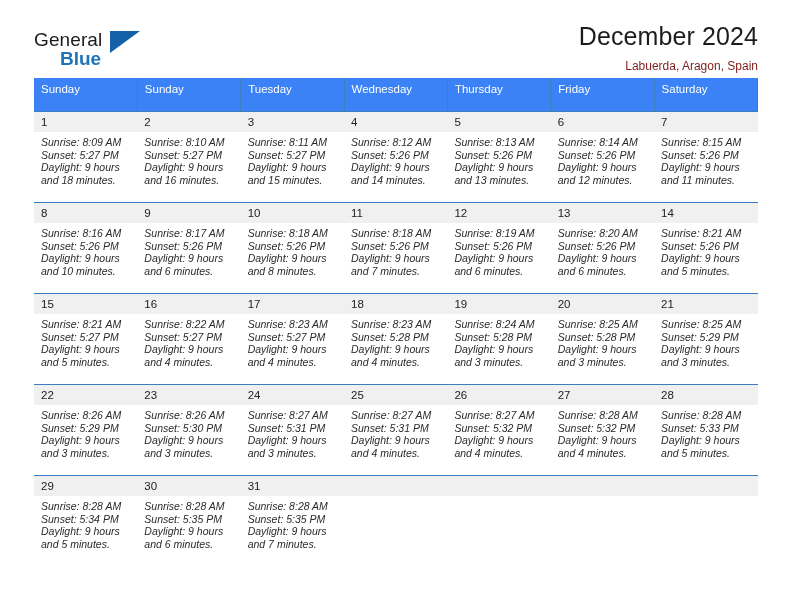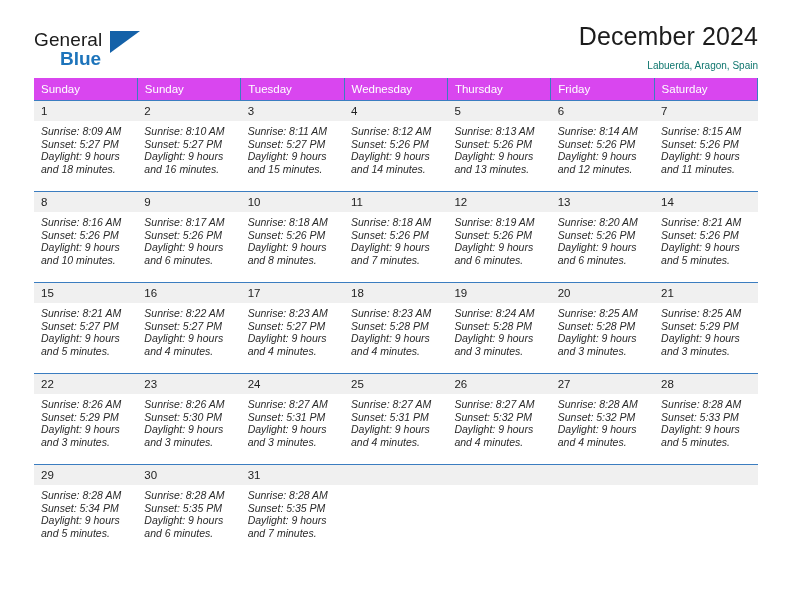--- a/index.html
+++ b/index.html
@@ -64,40 +64,40 @@
     text-align: right;
   }
   .cal-title {
     font-size: 25px;
     font-weight: 400;
     color: #1c1c1c;
     line-height: 32px;
     letter-spacing: 0.1px;
   }
   .cal-subtitle {
-    font-size: 10px;
-    color: #0f766e;
+    font-size: 12px;
+    color: #7f1d1d;
     line-height: 20px;
     margin-top: 4px;
   }
 
   
   .cal {
     width: 724px;
     border-collapse: collapse;
     table-layout: fixed;
     margin-top: 10px;
   }
   .cal th {
-    background: #d946ef;
+    background: #3b82f6;
     color: #ffffff;
     font-size: 11.5px;
     font-weight: 400;
     text-align: left;
-    padding: 5px 0 5px 7px;
+    padding: 5px 0 16px 7px;
     height: 20px;
     box-sizing: border-box;
     border-right: 1px solid #3b7dc0;
   }
   .cal td {
     vertical-align: top;
     padding: 0;
     border-top: 1px solid #3b7dc0;
     width: 103.4px;
   }

